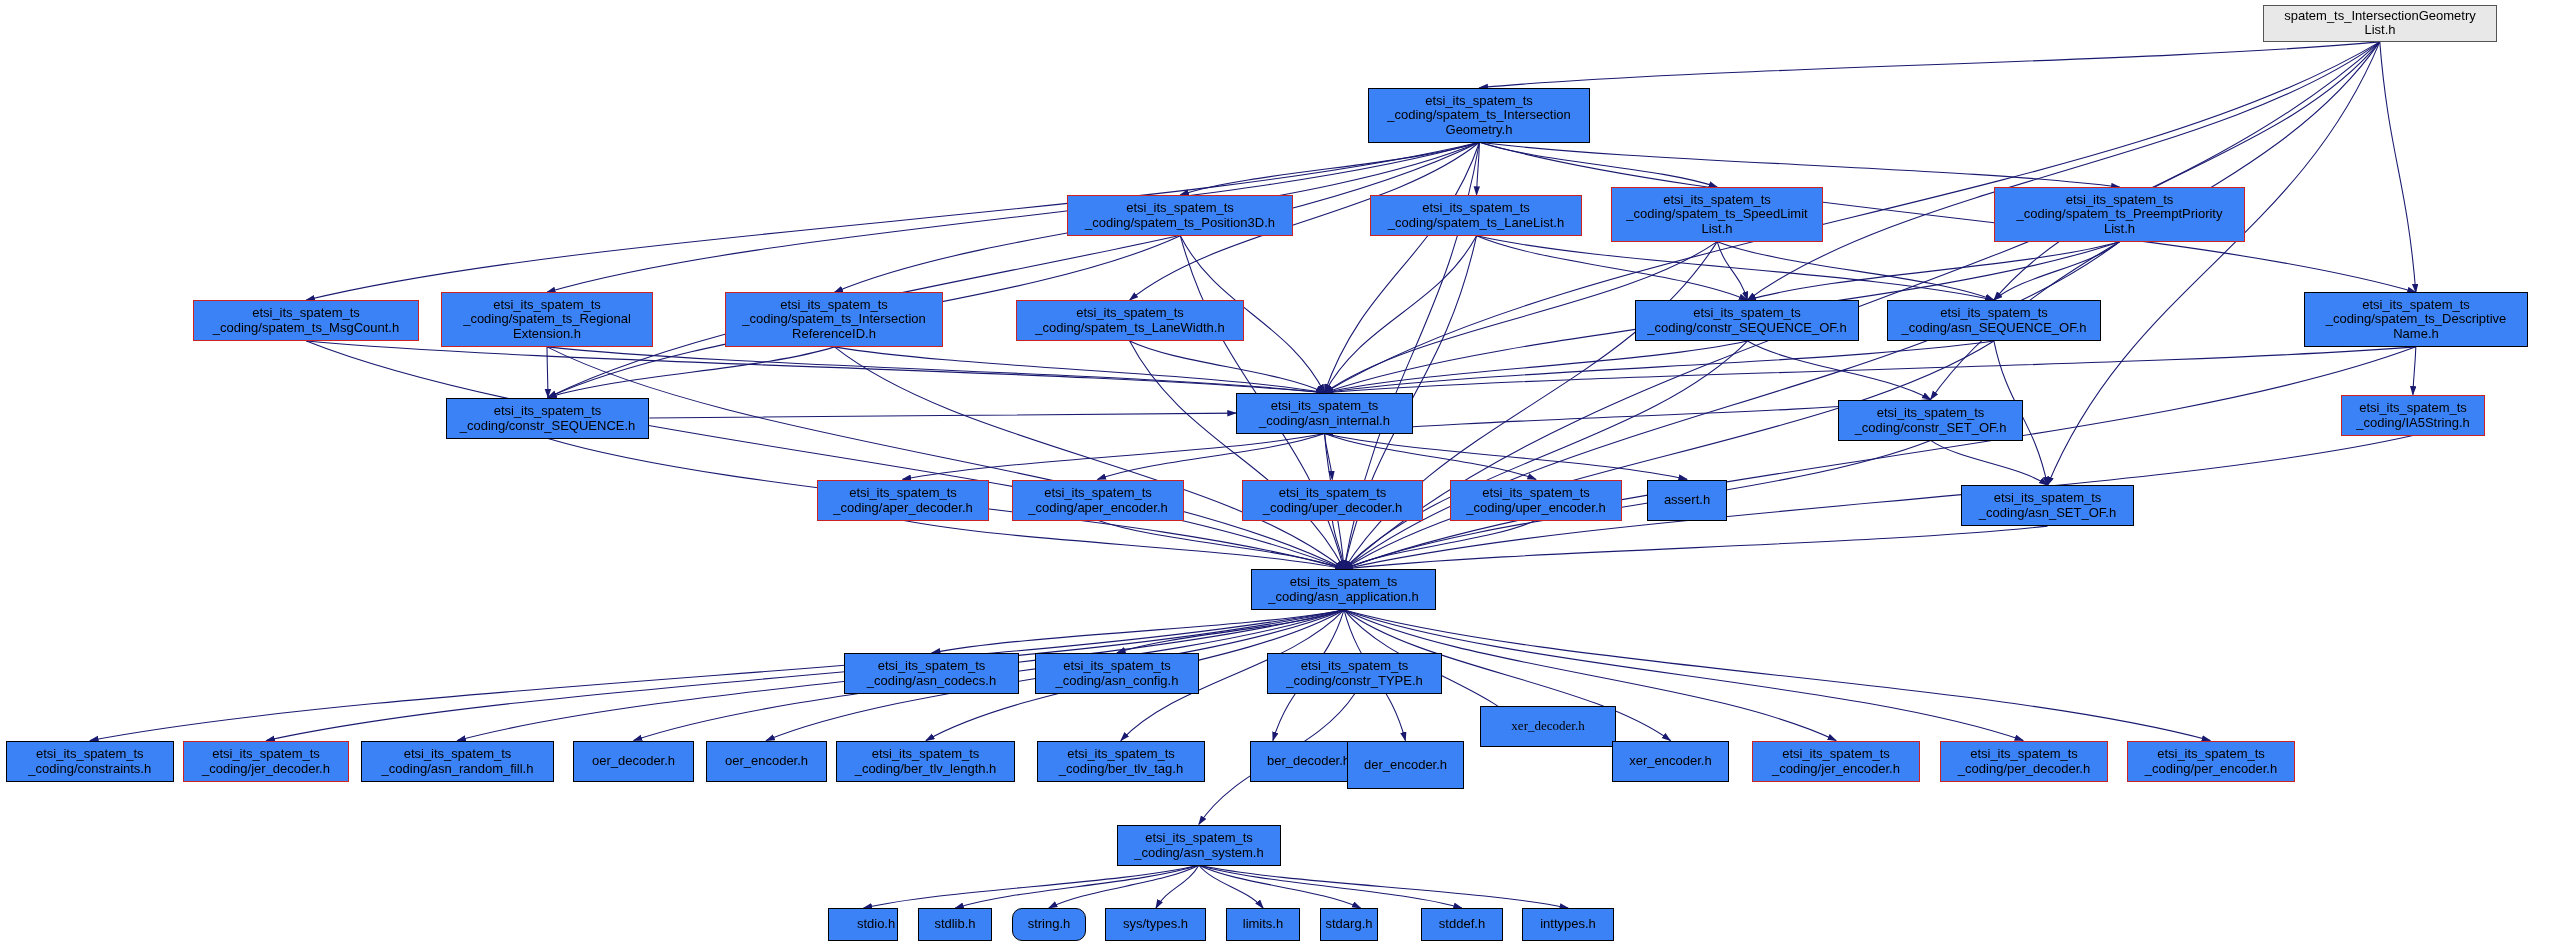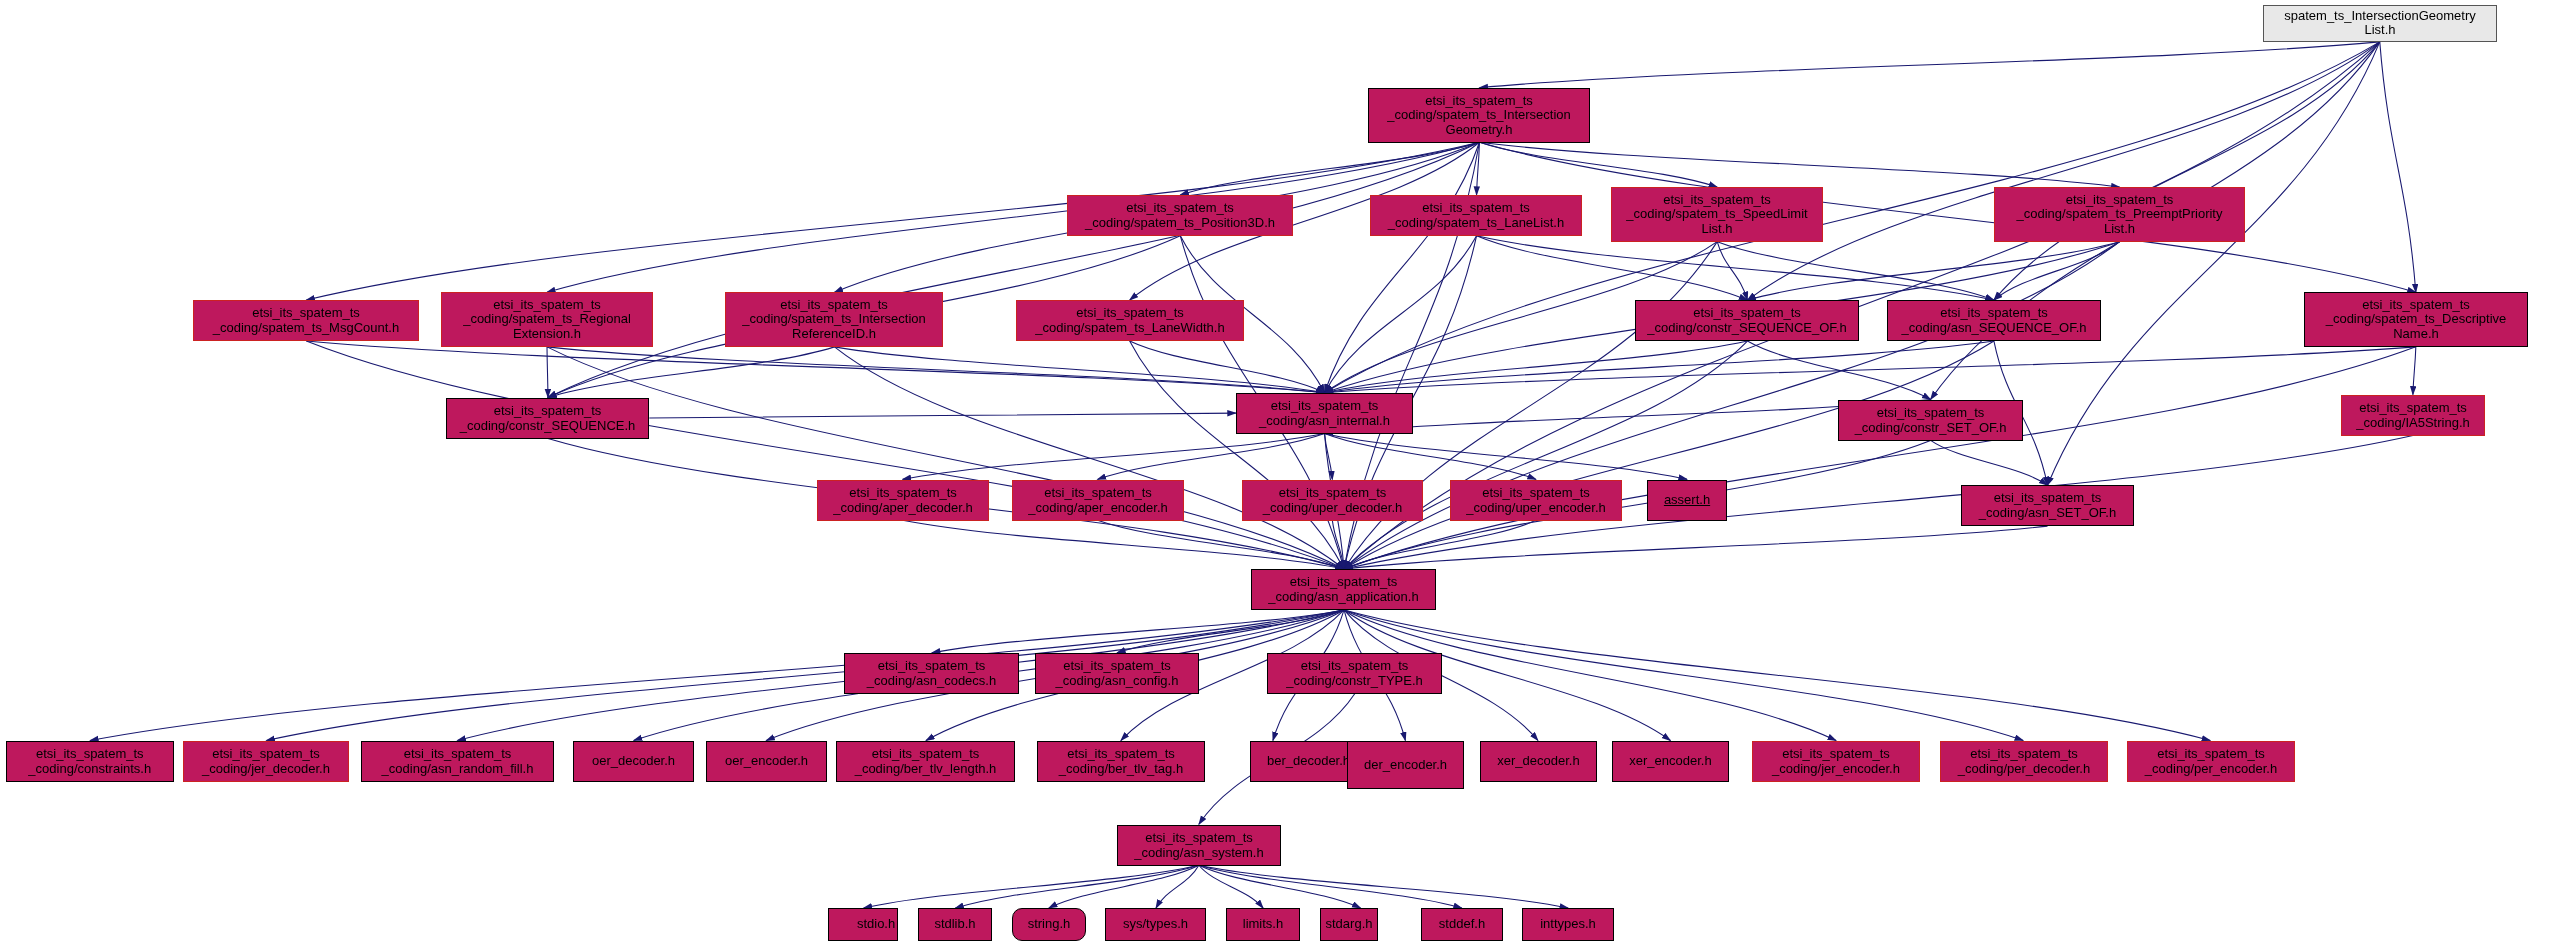--- a/index.html
+++ b/index.html
@@ -19,21 +19,21 @@
     position: absolute;
     left: 0;
     top: 0;
     width: 2576px;
     height: 950px;
     pointer-events: none;
   }
   .node {
     position: absolute;
     box-sizing: border-box;
-    background: #be185d;
+    background: #3b82f6;
     border: 1px solid #000000;
     display: flex;
     align-items: center;
     justify-content: center;
     text-align: center;
     font-size: 13px;
     line-height: 1.12;
     color: #000000;
     padding: 1px 1.9px;
     white-space: pre-line;
@@ -199,21 +199,21 @@
       <div class="node" style="left: 1961px; top: 485px; width: 173px; height: 41px;">etsi_its_spatem_ts
 _coding/asn_SET_OF.h</div>
       <div class="node red" style="left: 817px; top: 480px; width: 172px; height: 41px;">etsi_its_spatem_ts
 _coding/aper_decoder.h</div>
       <div class="node red" style="left: 1012px; top: 480px; width: 172px; height: 41px;">etsi_its_spatem_ts
 _coding/aper_encoder.h</div>
       <div class="node red" style="left: 1242px; top: 480px; width: 181px; height: 41px;">etsi_its_spatem_ts
 _coding/uper_decoder.h</div>
       <div class="node red" style="left: 1450px; top: 480px; width: 172px; height: 41px;">etsi_its_spatem_ts
 _coding/uper_encoder.h</div>
-      <div class="node" style="left: 1647px; top: 480px; width: 80px; height: 41px; text-decoration: underline;">assert.h</div>
+      <div class="node" style="left: 1647px; top: 480px; width: 80px; height: 41px;">assert.h</div>
       <div class="node" style="left: 1251px; top: 569px; width: 185px; height: 41px;">etsi_its_spatem_ts
 _coding/asn_application.h</div>
       <div class="node" style="left: 844px; top: 653px; width: 175px; height: 41px;">etsi_its_spatem_ts
 _coding/asn_codecs.h</div>
       <div class="node" style="left: 1035px; top: 653px; width: 164px; height: 41px;">etsi_its_spatem_ts
 _coding/asn_config.h</div>
       <div class="node" style="left: 1267px; top: 653px; width: 175px; height: 41px;">etsi_its_spatem_ts
 _coding/constr_TYPE.h</div>
       <div class="node" style="left: 5.8px; top: 741px; width: 168px; height: 41px;">etsi_its_spatem_ts
 _coding/constraints.h</div>
@@ -222,21 +222,21 @@
       <div class="node" style="left: 361px; top: 741px; width: 193px; height: 41px;">etsi_its_spatem_ts
 _coding/asn_random_fill.h</div>
       <div class="node" style="left: 573px; top: 741px; width: 121px; height: 41px;">oer_decoder.h</div>
       <div class="node" style="left: 706px; top: 741px; width: 121px; height: 41px;">oer_encoder.h</div>
       <div class="node" style="left: 836px; top: 741px; width: 179px; height: 41px;">etsi_its_spatem_ts
 _coding/ber_tlv_length.h</div>
       <div class="node" style="left: 1037px; top: 741px; width: 168px; height: 41px;">etsi_its_spatem_ts
 _coding/ber_tlv_tag.h</div>
       <div class="node" style="left: 1250px; top: 741px; width: 117px; height: 41px;">ber_decoder.h</div>
       <div class="node" style="left: 1347px; top: 741px; width: 117px; height: 48px;">der_encoder.h</div>
-      <div class="node" style="left: 1480px; top: 741px; width: 117px; height: 41px;">xer_decoder.h</div>
+      <div class="node" style="left: 1480px; top: 706px; width: 136px; height: 41px; font-family: Liberation Serif, serif;">xer_decoder.h</div>
       <div class="node" style="left: 1612px; top: 741px; width: 117px; height: 41px;">xer_encoder.h</div>
       <div class="node red" style="left: 1752px; top: 741px; width: 168px; height: 41px;">etsi_its_spatem_ts
 _coding/jer_encoder.h</div>
       <div class="node red" style="left: 1940px; top: 741px; width: 168px; height: 41px;">etsi_its_spatem_ts
 _coding/per_decoder.h</div>
       <div class="node red" style="left: 2127px; top: 741px; width: 168px; height: 41px;">etsi_its_spatem_ts
 _coding/per_encoder.h</div>
       <div class="node" style="left: 1117px; top: 825px; width: 164px; height: 41px;">etsi_its_spatem_ts
 _coding/asn_system.h</div>
       <div class="node" style="left: 828px; top: 908px; width: 70px; height: 33px; padding-left: 28px;">stdio.h</div>

